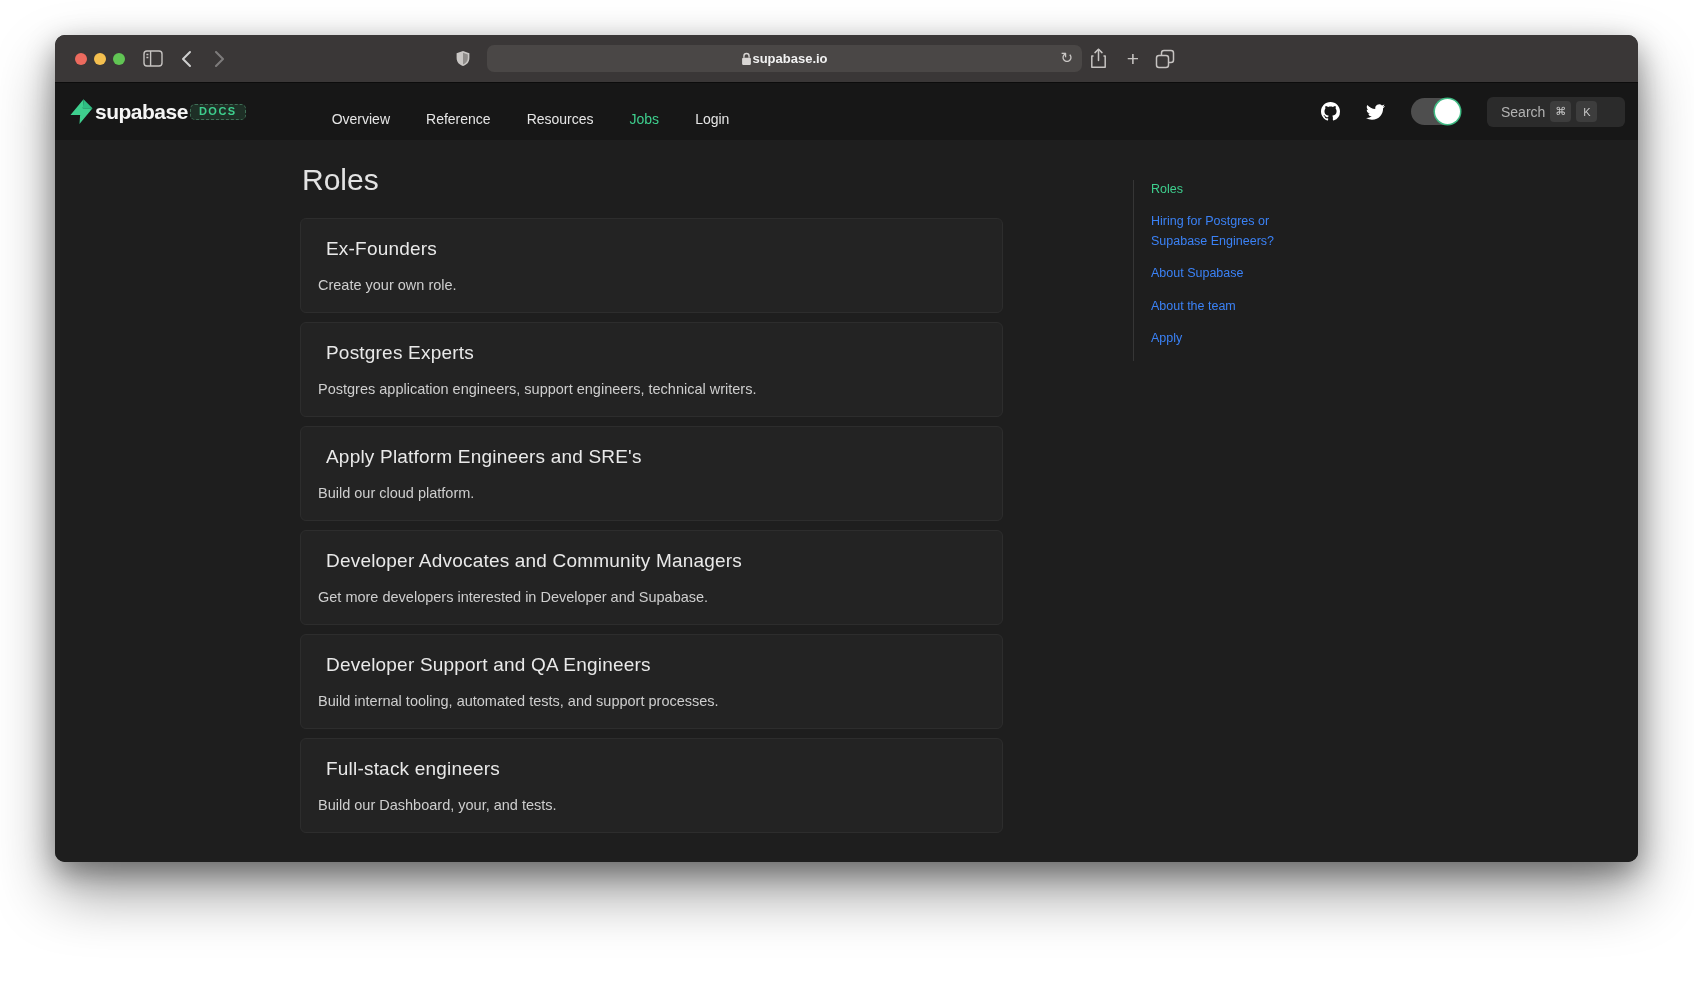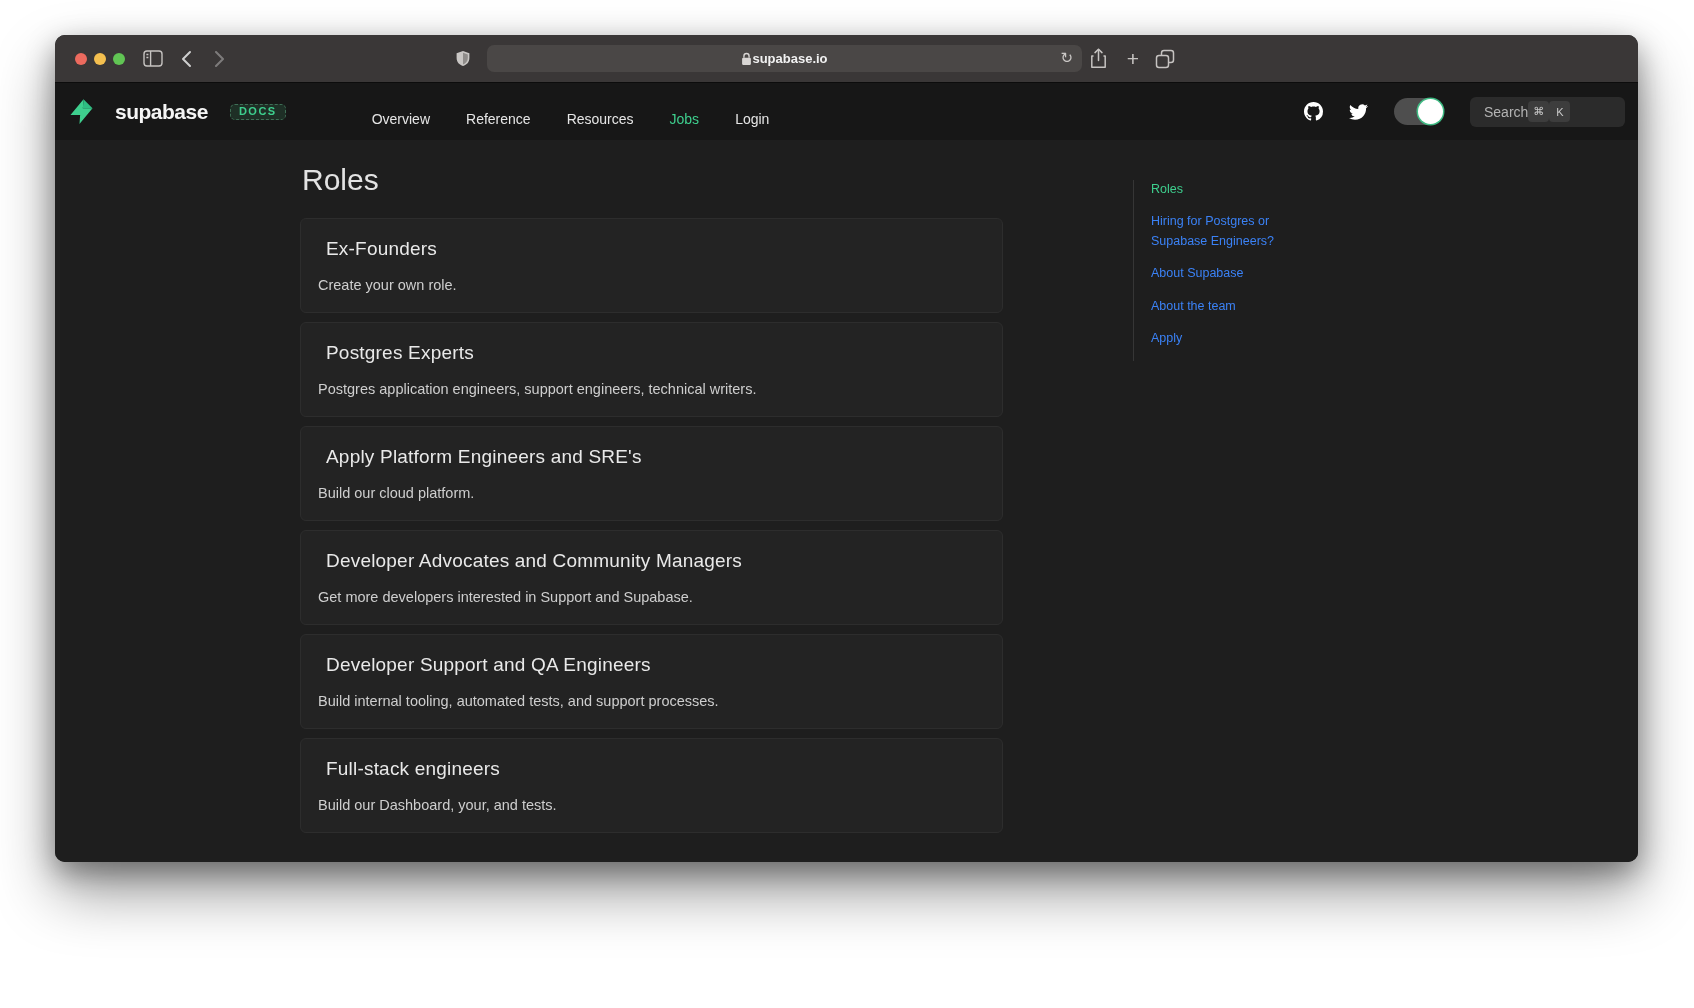--- a/index.html
+++ b/index.html
@@ -30,39 +30,39 @@
     display:flex; align-items:center; justify-content:center; 
     color:#f1f1f1; font-size:13px;
   }
   .urlbar .reload { position:absolute; right:9px; top:4px; color:#c9c6c4; font-size:15px; cursor:default; }
   .plus { font-size:21px; font-weight:300; }
   
   .navbar {
     height:58px; background:#171717; border-top:1px solid #0c0c0c;
     display:flex; align-items:center; padding:0 13px;
   }
-  .brand { display:flex; align-items:center; gap:20px; }
+  .brand { display:flex; align-items:center; gap:0; }
   .brand-name { color:#f5f5f5; font-size:21px; font-weight:bold; letter-spacing:-.5px; }
   .docs-badge {
     margin-left:2px; font-size:11px; font-weight:bold; letter-spacing:1.5px;
     color:#3ECF8E; background:#1e2f26; border:1px dashed #3e6e55;
     border-radius:5px; padding:0 8px 2px;
   }
   .nav-links { display:flex; gap:36px; margin-left:86px; font-size:14px; font-weight:500;margin-top:14px; }
   .nav-link { color:#e6e6e6; text-decoration:none; cursor:pointer; }
   .nav-link.active { color:#3ECF8E; }
   .nav-right { margin-left:auto; display:flex; align-items:center; gap:26px; }
   .toggle { width:50px; height:27px; border-radius:14px; background:#4e4e4e; position:relative; cursor:pointer; }
   .toggle .knob {
     position:absolute; right:1px; top:1px; width:25px; height:25px; border-radius:50%;
     background:#fff; box-shadow:0 0 0 1.5px rgba(62,207,142,.85);
   }
   .search-btn {
-    width:155px; height:30px; background:#2b2b2b; border-radius:6px;
-    display:flex; align-items:center; padding:0 7px 0 14px;
+    width:138px; height:30px; background:#2b2b2b; border-radius:6px;
+    display:flex; align-items:center; gap:5px; padding:0 7px 0 14px;
     color:#b3b3b3; font-size:14px; cursor:pointer;
   }
   .key {
     width:21px; height:21px; background:#3d3d3d; border-radius:4px;
     color:#c9c9c9; font-size:11px; display:flex; align-items:center; justify-content:center;
   }
   .key:first-of-type { margin-left:auto; }
   
   .content { position:relative; height:722px; background:#1e1e1e; }
   .main { position:absolute; left:245px; top:23px; width:703px; }
@@ -191,21 +191,21 @@
           <div class="card">
             <h2>Postgres Experts</h2>
             <p>Postgres application engineers, support engineers, technical writers.</p>
           </div>
           <div class="card">
             <h2>Apply Platform Engineers and SRE's</h2>
             <p>Build our cloud platform.</p>
           </div>
           <div class="card">
             <h2>Developer Advocates and Community Managers</h2>
-            <p>Get more developers interested in Support and Supabase.</p>
+            <p>Get more developers interested in Developer and Supabase.</p>
           </div>
           <div class="card">
             <h2>Developer Support and QA Engineers</h2>
             <p>Build internal tooling, automated tests, and support processes.</p>
           </div>
           <div class="card">
             <h2>Full-stack engineers</h2>
             <p>Build our Dashboard, your, and tests.</p>
           </div>
         </div>

